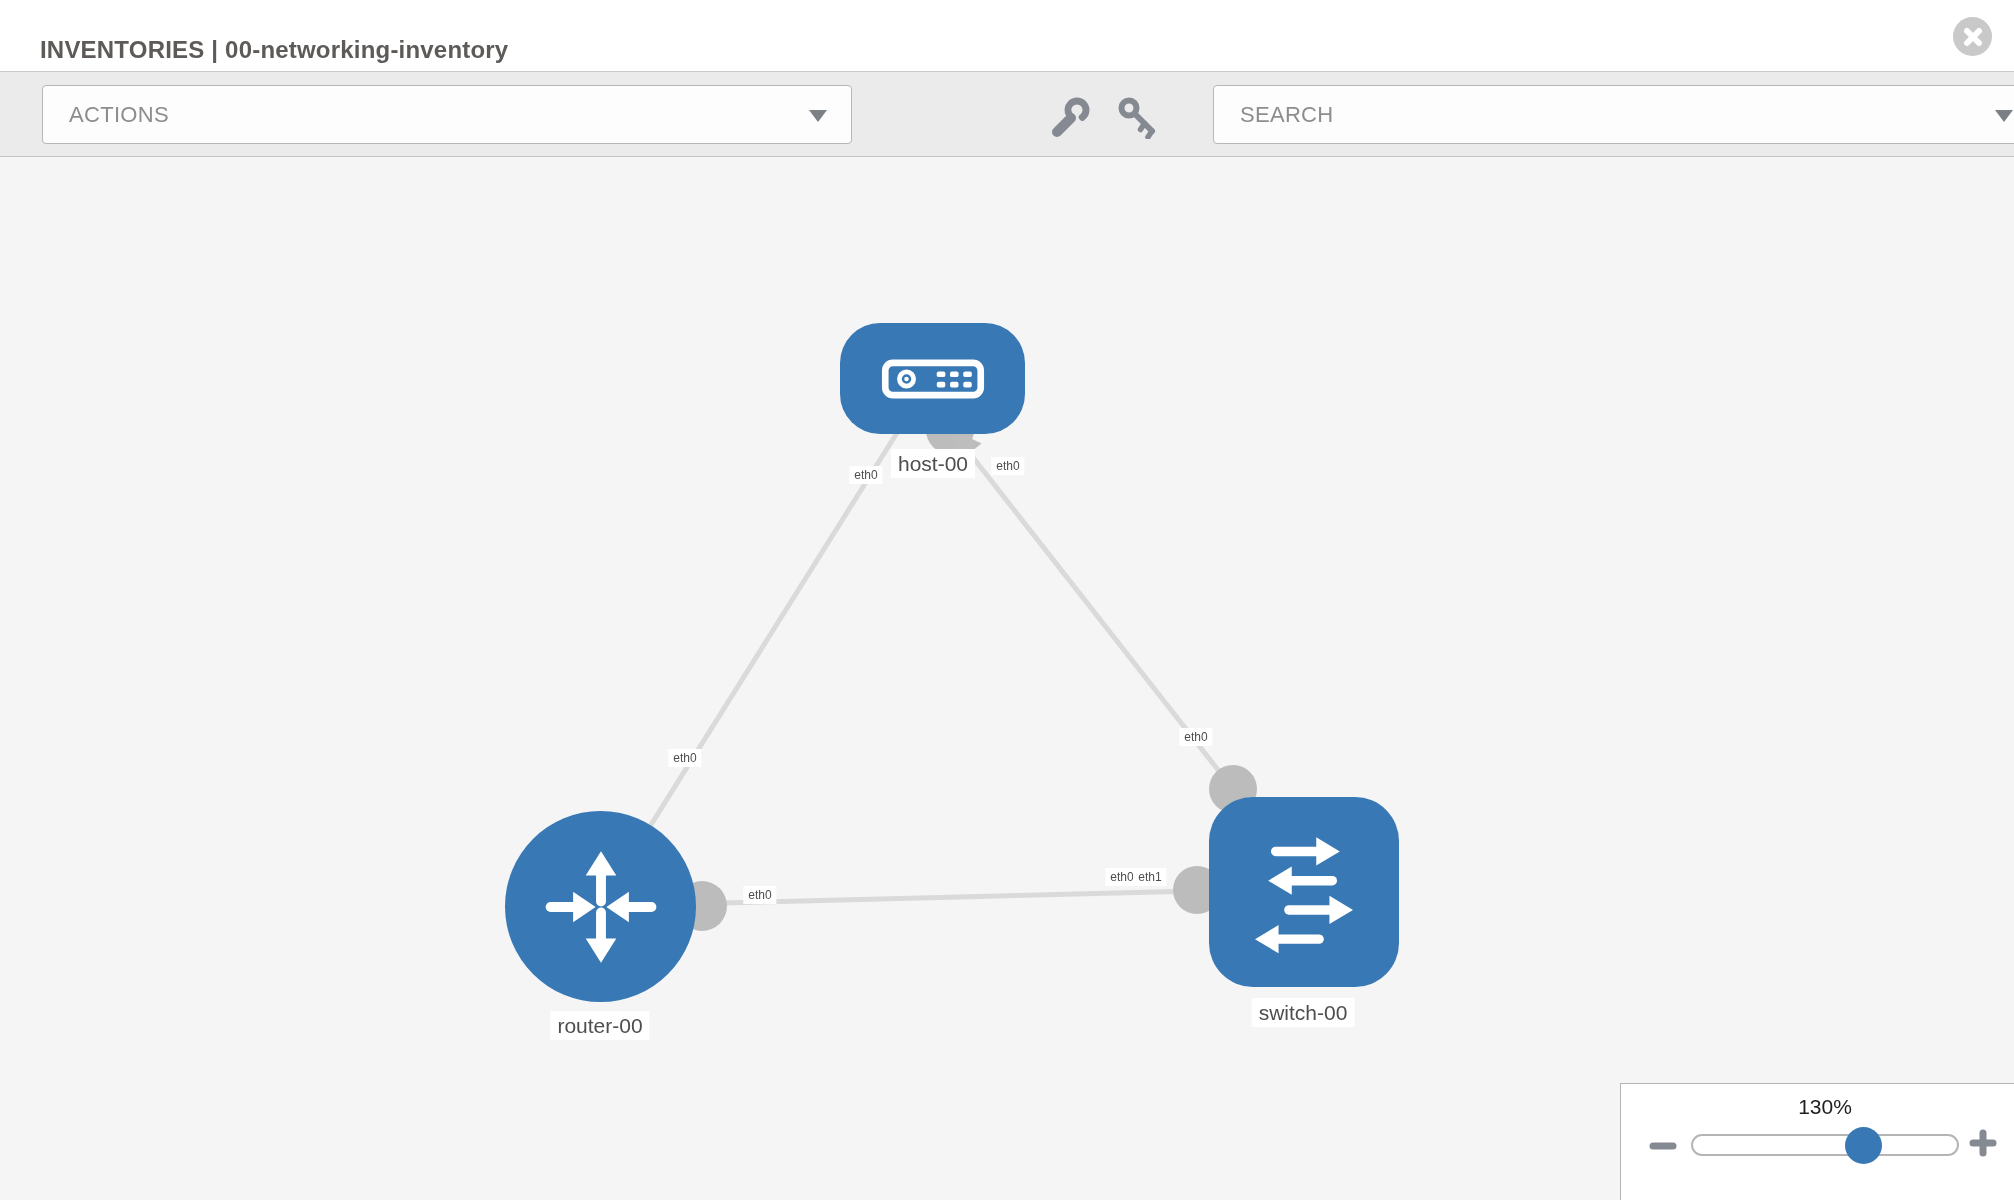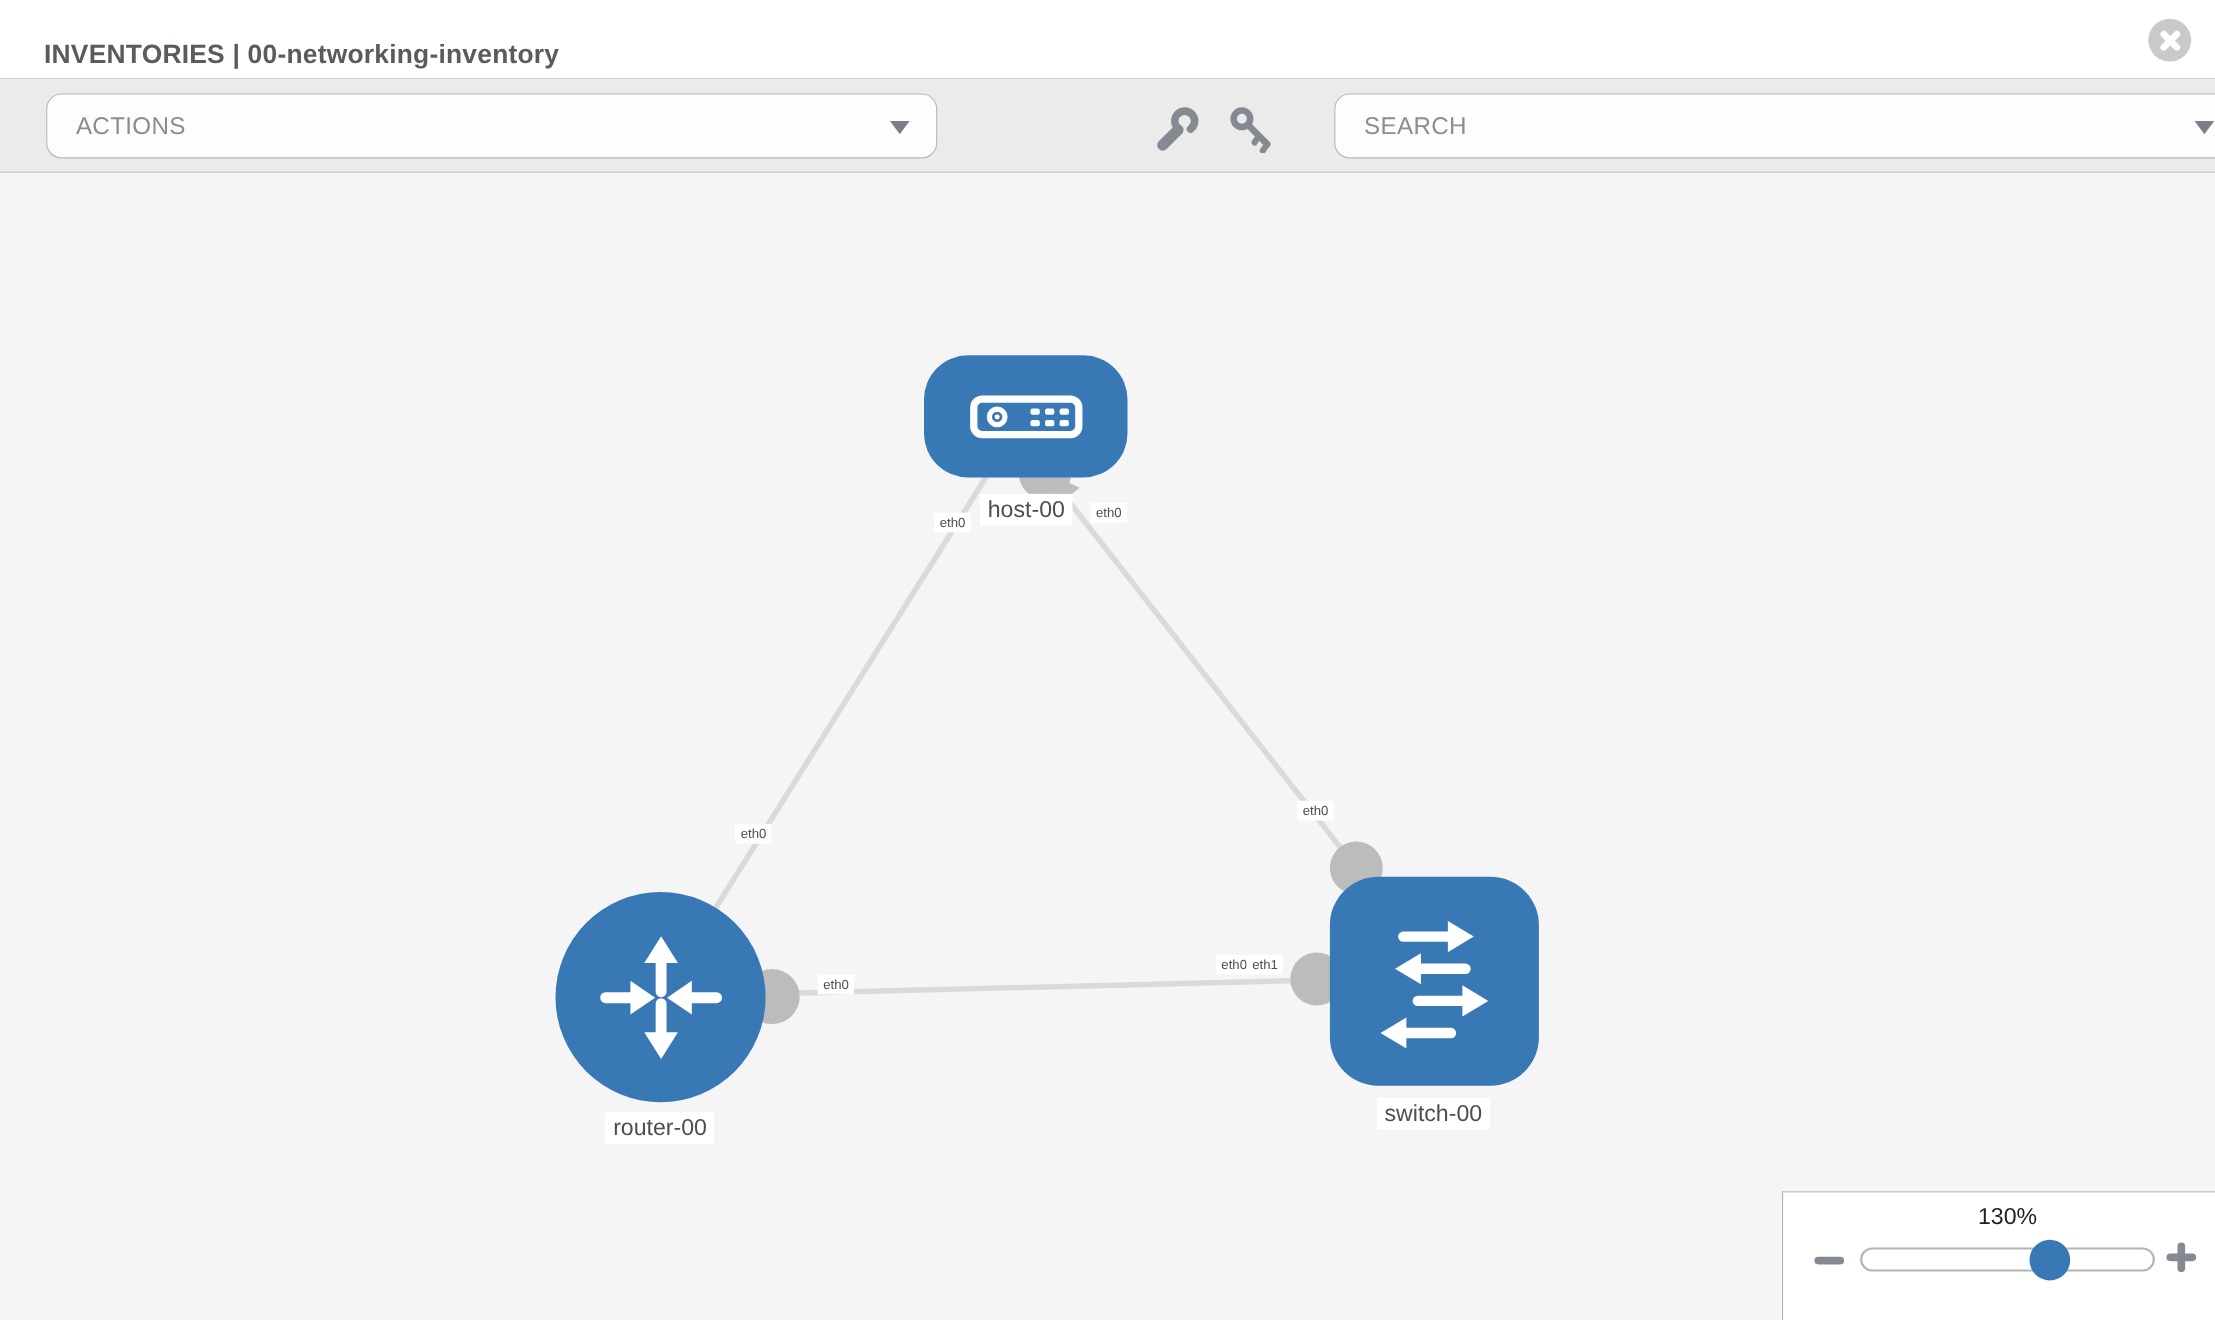--- a/index.html
+++ b/index.html
@@ -25,21 +25,21 @@
     display:flex; align-items:center; justify-content:center;
   }
 
   
   .toolbar {
     position:absolute; left:0; top:72px; width:2014px; height:85px;
     background:#ebebeb; border-bottom:1px solid #c3c3c3; z-index:50;
   }
   .select-box {
     position:absolute; top:13px; height:59px;
-    background:#fdfdfd; border:1px solid #b7b7b7; border-radius:14px;
+    background:#fdfdfd; border:1px solid #b7b7b7; border-radius:4px;
     display:flex; align-items:center; cursor:pointer;
   }
   .select-box .select-label {
     padding-left:26px; font-size:22px; color:#8d8d8d; letter-spacing:0.3px;
   }
   .select-caret {
     position:absolute; right:24px; top:24px;
     width:0; height:0;
     border-left:9px solid transparent; border-right:9px solid transparent;
     border-top:12px solid #7b8087;

